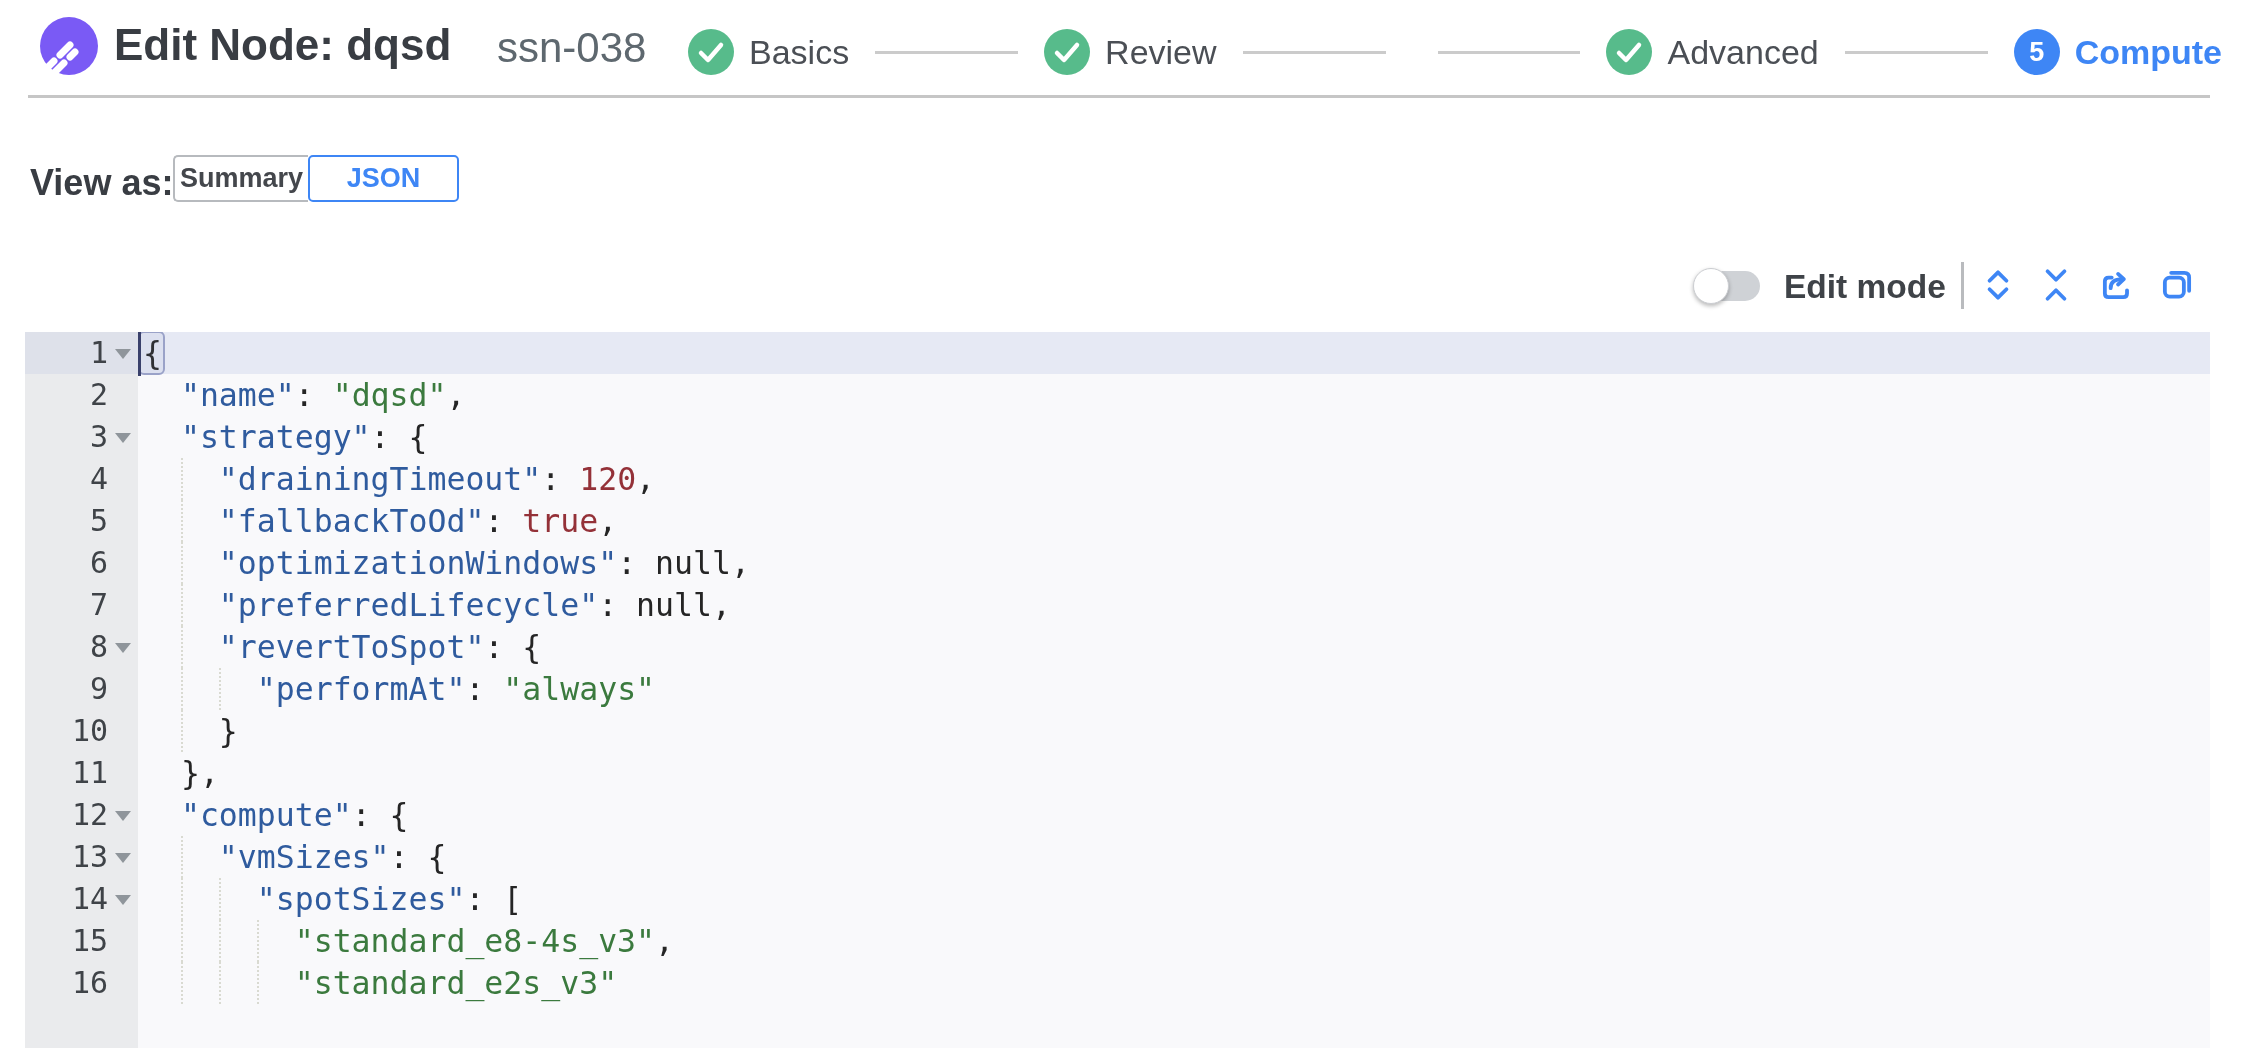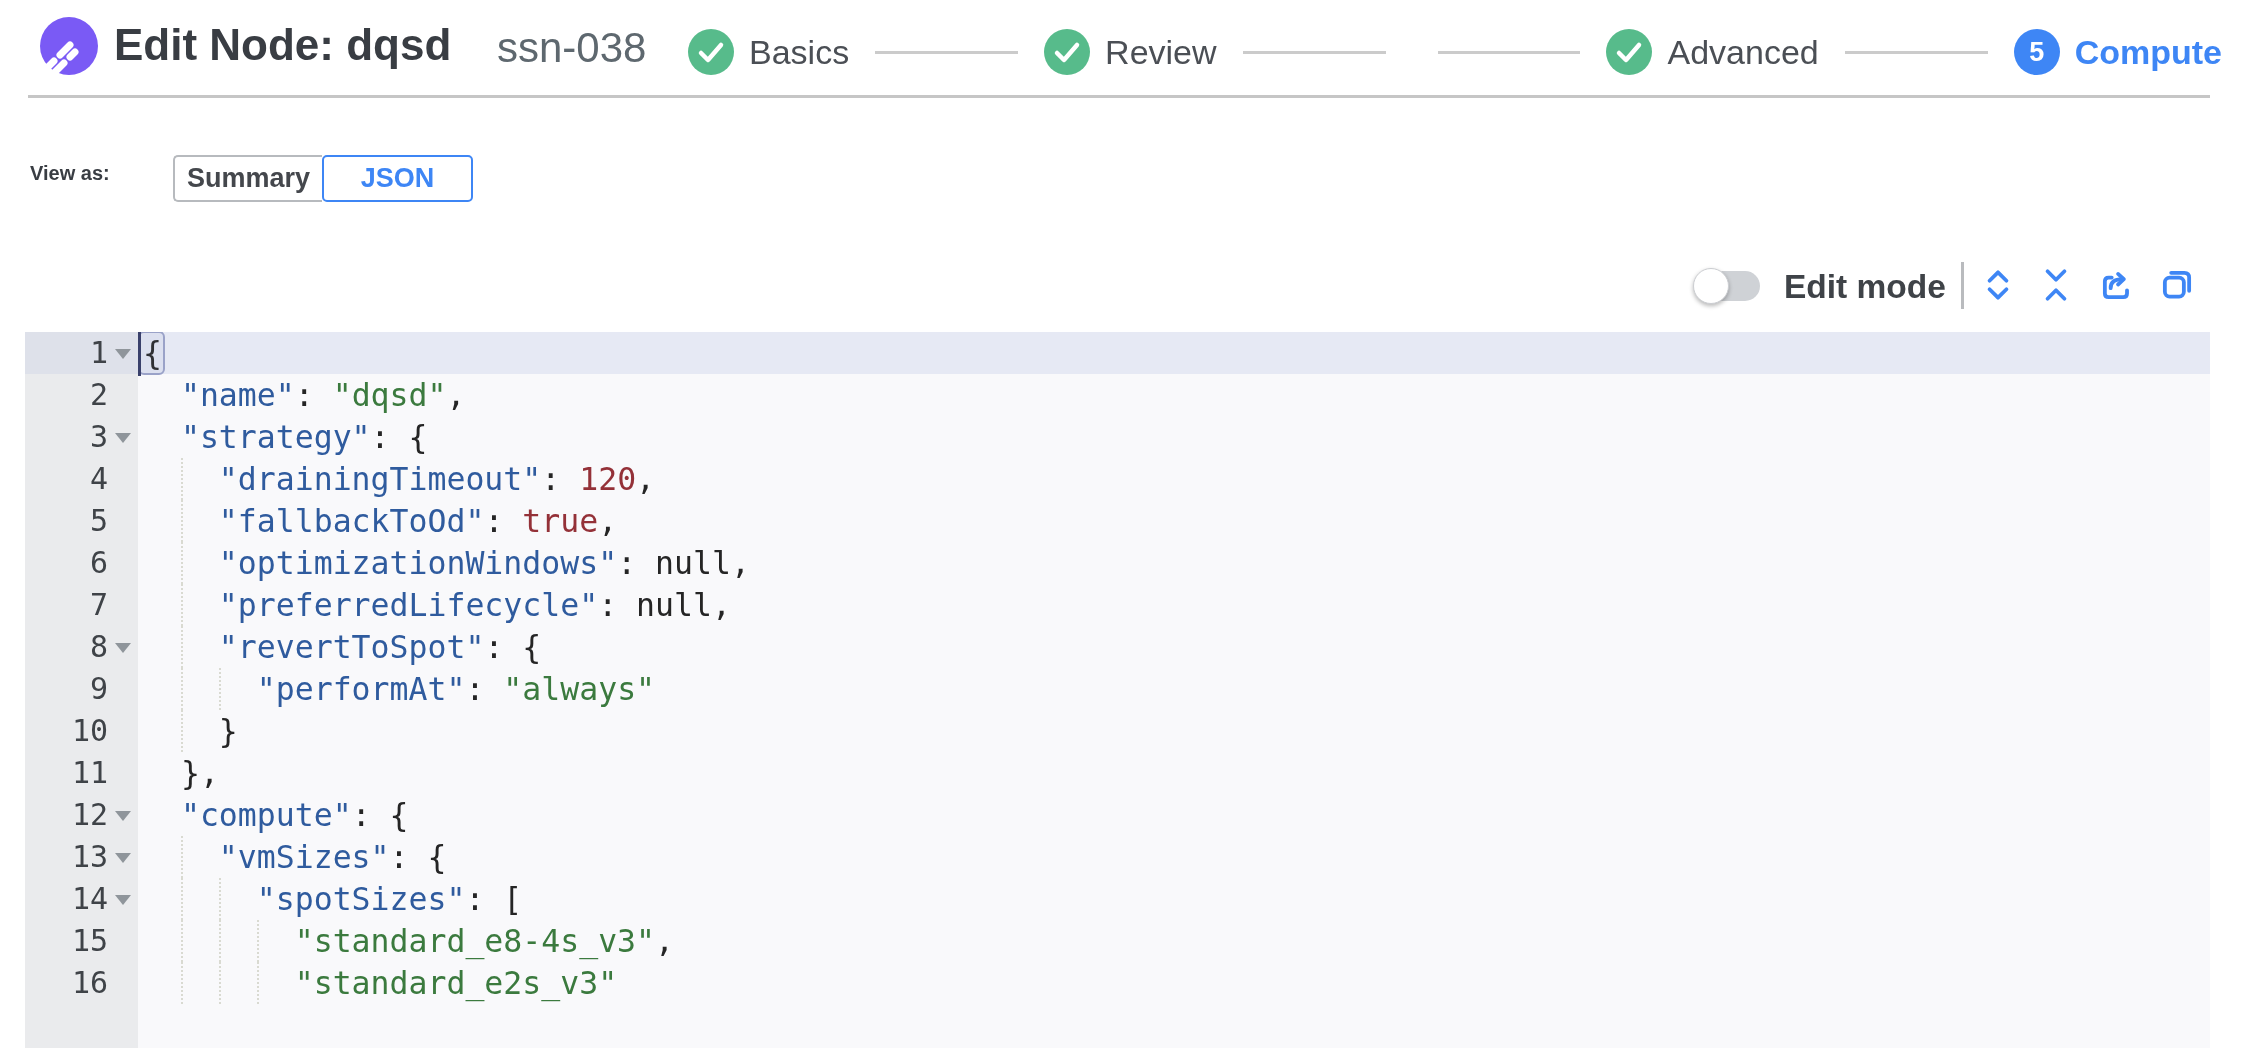--- a/index.html
+++ b/index.html
@@ -30,25 +30,25 @@
   .step-item{display:flex;align-items:center;flex:0 0 auto;}
   .step-circle{width:46px;height:46px;border-radius:50%;display:flex;align-items:center;justify-content:center;flex:0 0 auto;}
   .step-circle.done{background:var(--step-done-green);}
   .step-circle.current{background:var(--accent-blue);}
   .step-num{color:#fff;font-size:27px;font-weight:700;}
   .step-label{margin-left:15px;font-size:34px;color:#4b4f55;white-space:nowrap;}
   .step-label.current{color:var(--accent-blue);font-weight:700;}
   .step-connector{flex:1 1 auto;height:3px;background:#cbcbcb;margin:0 26px;min-width:30px;}
 
   
-  .viewas-label{position:absolute;left:30px;top:162px;font-size:20px;font-weight:700;color:#393d43;}
+  .viewas-label{position:absolute;left:30px;top:162px;font-size:36px;font-weight:700;color:#393d43;}
   .viewas-group{position:absolute;left:173px;top:155px;display:flex;}
   .viewas-btn{height:47px;background:#fff;font-family:"Liberation Sans",sans-serif;
     font-size:27px;font-weight:700;display:flex;align-items:center;justify-content:center;cursor:pointer;}
-  .viewas-btn.summary{width:149px;border:2px solid #b7babe;border-radius:5px 0 0 5px;color:#44474c;border-right:none;}
+  .viewas-btn.summary{width:135px;border:2px solid #b7babe;border-radius:5px 0 0 5px;color:#44474c;border-right:none;}
   .viewas-btn.json{width:151px;border:2px solid var(--accent-blue);border-radius:5px;color:var(--accent-blue);}
 
   
   .toggle{position:absolute;left:1696px;top:271px;width:64px;height:30px;border-radius:15px;background:#cfd2d6;cursor:pointer;}
   .toggle-knob{position:absolute;left:-3px;top:-3px;width:36px;height:36px;border-radius:50%;
     background:#fff;border:1px solid #ccced2;box-shadow:0 2px 4px rgba(0,0,0,.28);}
   .editmode-label{position:absolute;left:1784px;top:268px;font-size:33.5px;font-weight:700;color:#3f4348;white-space:nowrap;text-align:center;}
   .toolbar-divider{position:absolute;left:1961px;top:262px;width:3px;height:47px;background:#b9bbbe;}
   .icon-btn{position:absolute;top:266px;width:38px;height:38px;padding:0;border:none;background:none;cursor:pointer;}
   .icon-btn svg{display:block;stroke:var(--accent-blue);stroke-width:3.6;fill:none;stroke-linecap:round;stroke-linejoin:round;}

